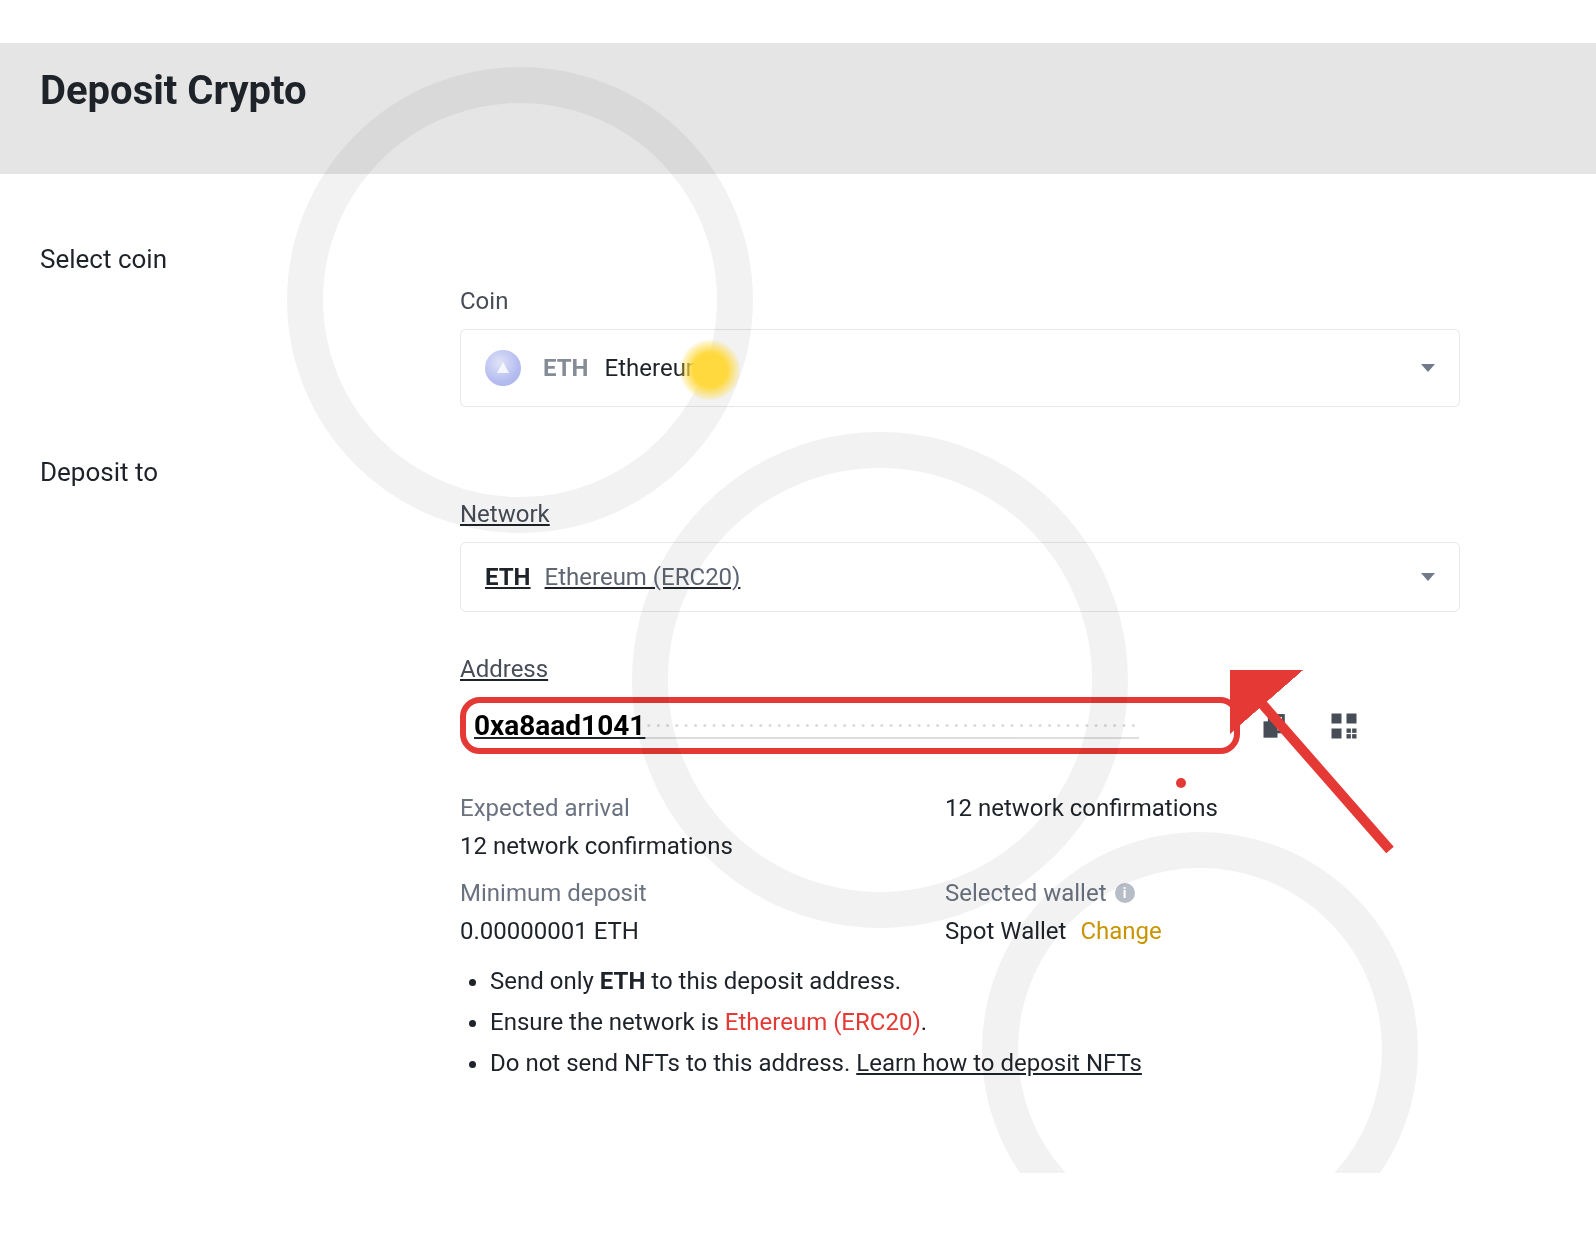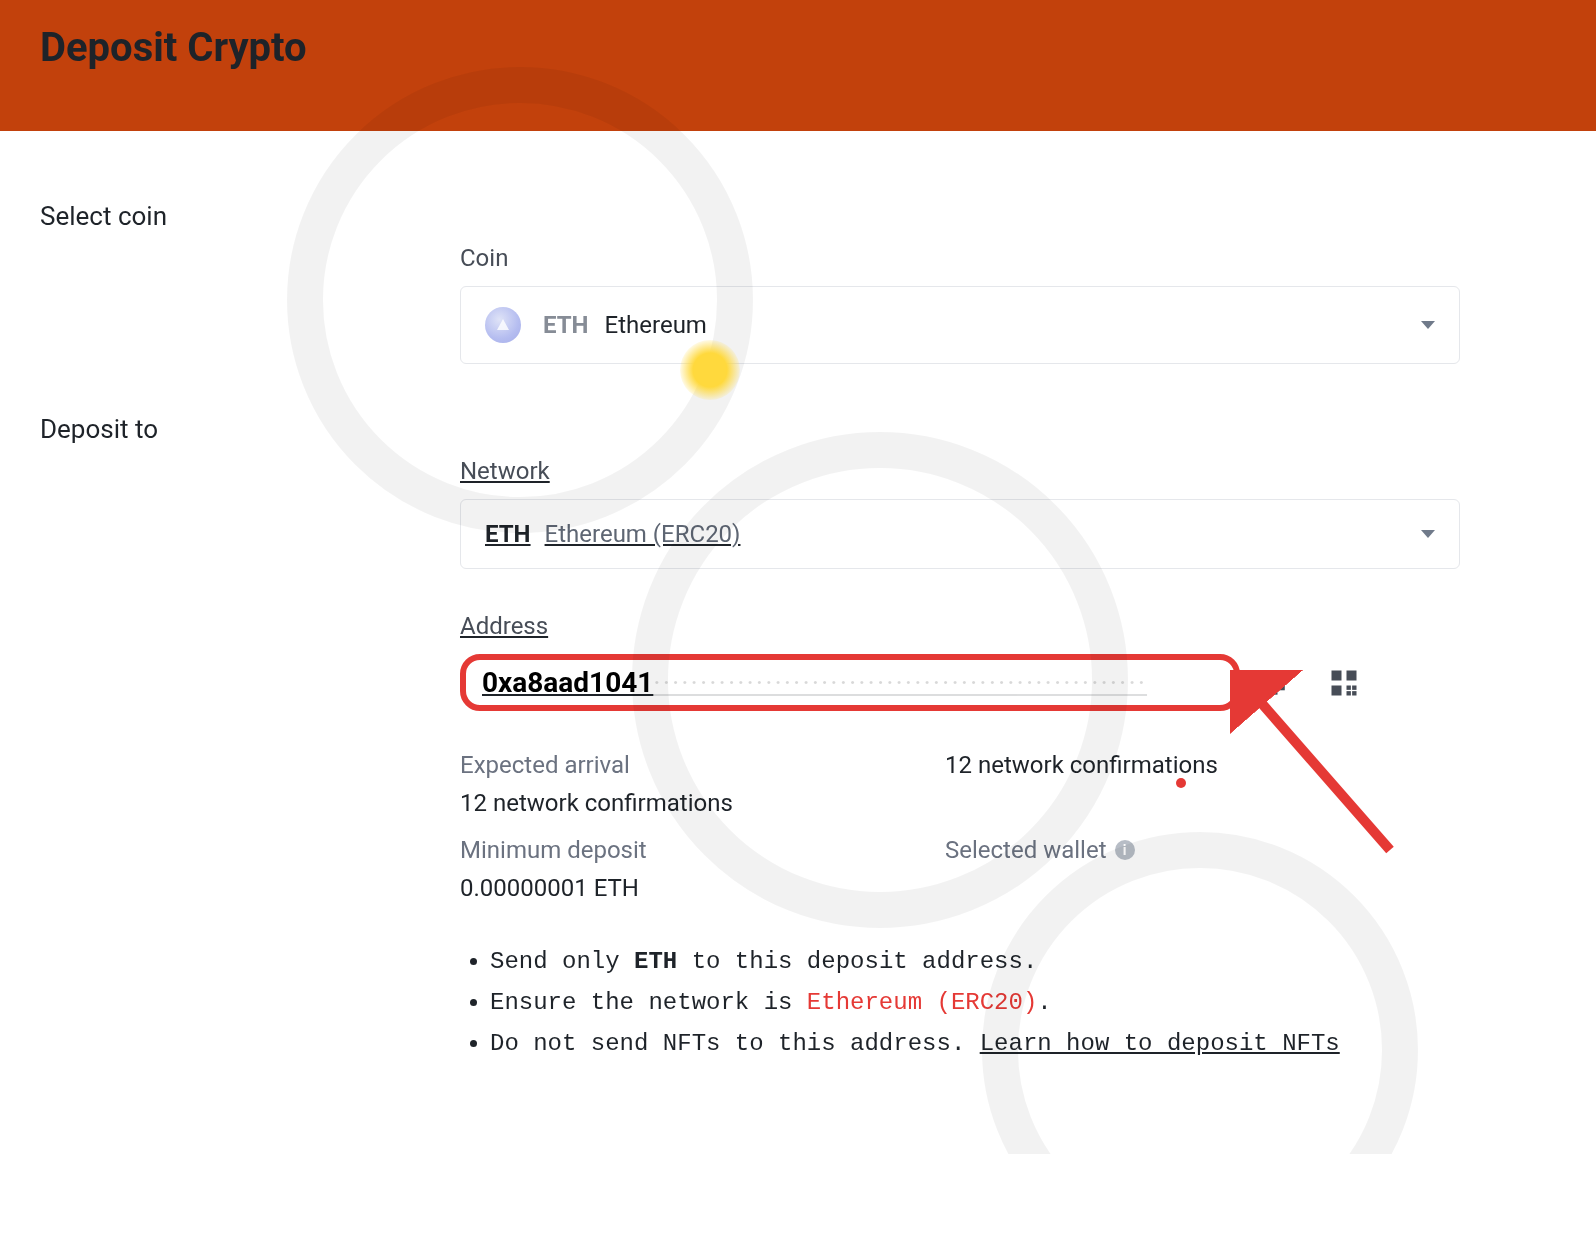--- a/index.html
+++ b/index.html
@@ -4,22 +4,23 @@
   <style>
     * { box-sizing: border-box; margin: 0; padding: 0; }
     body {
       font-family: -apple-system, BlinkMacSystemFont, "Segoe UI", Roboto, Helvetica, Arial, sans-serif;
       width: 1596px;
       background: #ffffff;
       color: #1e2329;
       position: relative;
     }
     .header-bar {
-      background: #c2410c;
+      background: #e5e5e5;
       padding: 24px 40px 60px;
+      margin-top: 43px;
     }
     .header-title {
       font-size: 40px;
       font-weight: 700;
       color: #1e2329;
     }
     .content {
       padding: 70px 40px 40px;
       max-width: 1500px;
     }
@@ -109,21 +110,21 @@
       border-top: 8px solid #707a8a;
     }
     .address-row {
       display: flex;
       align-items: center;
       gap: 18px;
     }
     .address-box {
       border: 6px solid #e53935;
       border-radius: 20px;
-      padding: 6px 16px;
+      padding: 6px 8px;
       font-size: 28px;
       font-weight: 700;
       color: #000;
       width: 780px;
       white-space: nowrap;
       overflow: hidden;
     }
     .address-faded {
       opacity: 0.15;
       font-weight: 400;
@@ -170,23 +171,22 @@
       align-items: center;
       justify-content: center;
       font-weight: 700;
     }
     .change-link {
       color: #c99400;
       margin-left: 8px;
       cursor: pointer;
     }
     .notes {
-      margin-top: 40px;
+      margin-top: 16px;
       padding-left: 30px;
-      font-family: Liberation Mono, monospace;
     }
     .notes li {
       font-size: 24px;
       color: #1e2329;
       line-height: 1.7;
     }
     .notes .coin-bold { font-weight: 700; }
     .notes .network-red { color: #e53935; }
     .notes a { color: #1e2329; text-decoration: underline; }
     
@@ -298,20 +298,24 @@
         </div>
         <div>
           <div class="detail-label">Minimum deposit</div>
           <div class="detail-value bold">0.00000001 ETH</div>
         </div>
         <div>
           <div class="detail-label">
             <span>Selected wallet</span>
             <span class="info-icon">i</span>
           </div>
+          <div class="detail-value">
+            <span class="bold">Spot Wallet</span>
+            <span class="change-link">Change</span>
+          </div>
         </div>
       </div>
 
       <ul class="notes">
         <li>
           <span>Send only </span><span class="coin-bold">ETH</span><span> to this deposit address.</span>
         </li>
         <li>
           <span>Ensure the network is </span><span class="network-red">Ethereum (ERC20)</span><span>.</span>
         </li>

